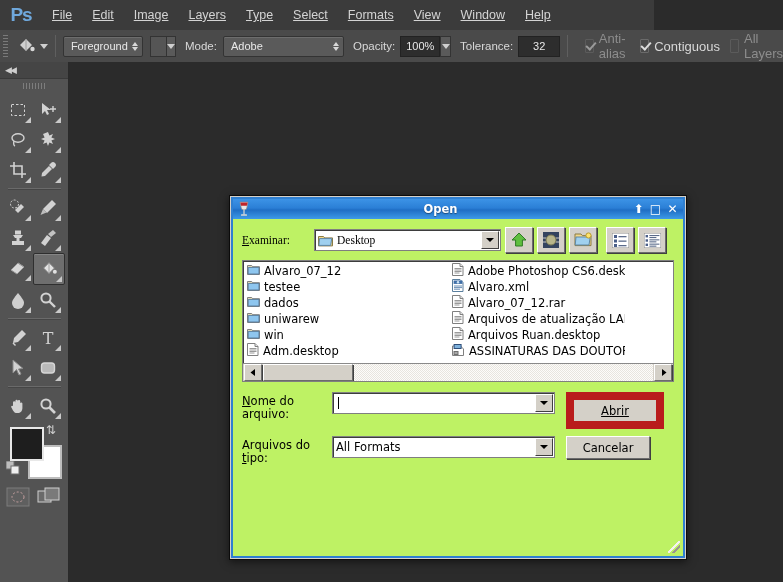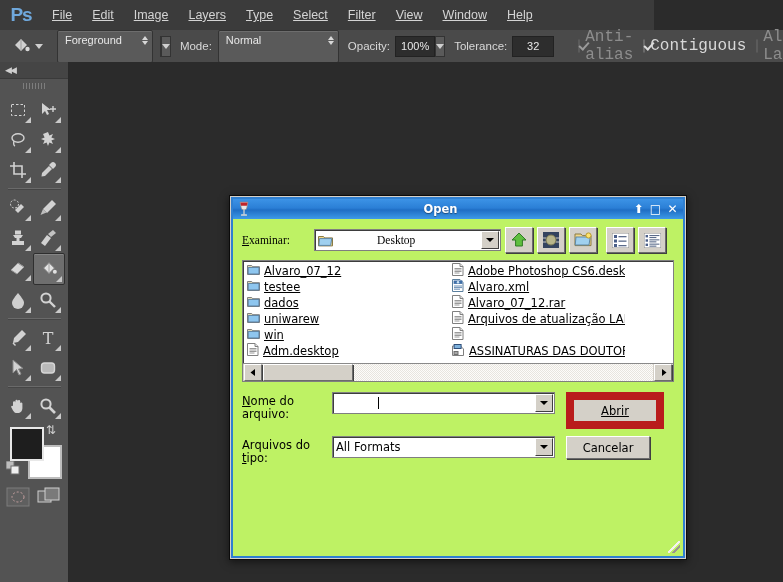--- a/index.html
+++ b/index.html
@@ -40,41 +40,41 @@
   .grip { width:9px; height:22px; margin-left:3px;
     background:repeating-linear-gradient(to bottom,#7a7a7a 0 1px,#4a4a4a 1px 3px); }
   .ob-tool {
     width:30px; height:24px; margin-left:8px; display:flex; align-items:center; justify-content:center;
   }
   .ob-caret { width:0;height:0;border-left:4px solid transparent;border-right:4px solid transparent;border-top:5px solid #cfcfcf; margin-left:4px;}
   .ob-sep { width:1px; height:22px; background:#5f5f5f; margin:0 7px; }
   .ob-select {
     height:19px; background:#5a5a5a; border:1px solid #333; border-radius:2px;
     color:#e8e8e8; font-size:11px; display:flex; align-items:center;
-    padding:0 4px 12px 7px; gap:20px; box-shadow: inset 0 1px 0 #6d6d6d;
+    padding:0 4px 0 7px; gap:4px; box-shadow: inset 0 1px 0 #6d6d6d;
   }
   .spin { display:flex; flex-direction:column; gap:1px; }
   .spin i { width:0;height:0;border-left:3.5px solid transparent;border-right:3.5px solid transparent; display:block;}
   .spin i.up { border-bottom:4px solid #d8d8d8; }
   .spin i.dn { border-top:4px solid #d8d8d8; }
   .ob-label { margin-left:9px; }
   .ob-swatch { width:26px; height:19px; background:#555; border:1px solid #333; margin-left:7px; }
   .ob-swatch-caret { width:11px;height:19px;background:#5a5a5a;border:1px solid #333;border-left:none;display:flex;align-items:center;justify-content:center;}
   .ob-field {
     height:19px; min-width:30px; background:#2d2d2d; border:1px solid #222;
     color:#e8e8e8; font-size:11px; display:flex; align-items:center; justify-content:center; padding:0 5px;
     margin-left:5px;
   }
   .ob-pct { height:19px; background:#2d2d2d;border:1px solid #222;color:#e8e8e8;font-size:11px;
     display:flex;align-items:center;padding:0 5px;margin-left:5px;}
   .ob-pctbtn{width:15px;height:19px;background:#5a5a5a;border:1px solid #333;display:flex;align-items:center;justify-content:center;}
   .chk { width:12px;height:12px;border:1px solid #6a6a6a;background:#4a4a4a;margin-left:10px;position:relative;border-radius:1px;}
   .chk.on:after{content:"";position:absolute;left:2px;top:0px;width:4px;height:8px;border:solid #dcdcdc;border-width:0 2px 2px 0;transform:rotate(42deg);}
   .chk.dim{opacity:.55;}
-  .chk-label{margin-left:5px;font-size:16px;font-family:Liberation Mono, monospace;}
+  .chk-label{margin-left:5px;font-size:13px;}
   .dimtext{color:#8d8d8d;}
 
   
   .toolpanel{
     position:absolute; left:0; top:62px; width:68px; height:520px;
     background:#535353; border-right:1px solid #2a2a2a;
   }
   .tp-head{height:16px;background:#454545;border-bottom:1px solid #3a3a3a;display:flex;align-items:center;padding-left:5px;}
   .tp-collapse{color:#cfcfcf;font-size:9px;letter-spacing:-2px;}
   .tp-grip{height:14px;display:flex;align-items:center;justify-content:center;}
@@ -111,39 +111,39 @@
   .tb-btn{width:17px;height:16px;display:flex;align-items:center;justify-content:center;color:#fff;font-size:12px;}
   .dlg-body{position:absolute;left:0;right:0;top:20px;bottom:0;padding:8px 9px;}
 
   .row{display:flex;align-items:center;font-family:Liberation Serif, serif;}
   .lbl{font-size:11.5px;color:#000;}
   .lbl u{text-decoration:underline;}
   .combo{
     height:20px;background:#fff;border:1px solid #7f7f7f;
     border-top-color:#808080;border-left-color:#808080;
     box-shadow:inset 1px 1px 0 #3d3d3d;
-    display:flex;align-items:center;font-size:11.5px;color:#000;padding-left:3px;position:relative;gap:40px;
+    display:flex;align-items:center;font-size:11.5px;color:#000;padding-left:3px;position:relative;
   }
   .combo .arrowbtn{
     position:absolute;right:1px;top:1px;width:16px;height:16px;background:#d4d0c8;
     border:1px solid #fff;border-right-color:#404040;border-bottom-color:#404040;
     display:flex;align-items:center;justify-content:center;
   }
   .dncaret{width:0;height:0;border-left:4px solid transparent;border-right:4px solid transparent;border-top:4px solid #000;}
   .toolbtn{
     width:26px;height:24px;background:#d4d0c8;border:1px solid #d4d0c8;
     display:flex;align-items:center;justify-content:center;margin-left:4px;
   }
   .toolbtn.bordered{border:1px solid #fff;border-right-color:#6c6c6c;border-bottom-color:#6c6c6c;box-shadow:1px 1px 0 #404040;}
 
   .filelist{
     position:relative;background:#fff;border:1px solid #7f7f7f;box-shadow:inset 1px 1px 0 #3d3d3d;
     height:120px;margin-top:7px;overflow:hidden;
   }
-  .fl-cols{display:flex;height:101px;padding:2px 11px 0 2px;overflow:hidden;text-decoration:underline;}
+  .fl-cols{display:flex;height:101px;padding:2px 11px 0 2px;overflow:hidden;}
   .fl-col{width:205px;flex:none;}
   .fl-item{height:16px;display:flex;align-items:center;gap:4px;font-size:11.5px;color:#000;white-space:nowrap;overflow:hidden;padding-left:2px;}
   .hsb{position:absolute;left:0;right:0;bottom:0;height:17px;background:#d4d0c8;border-top:1px solid #8a8a8a;display:flex;align-items:center;}
   .hsb-btn{width:16px;height:15px;background:#d4d0c8;border:1px solid #fff;border-right-color:#6c6c6c;border-bottom-color:#6c6c6c;box-shadow:1px 1px 0 #404040;display:flex;align-items:center;justify-content:center;margin:0 1px;}
   .hsb-track{flex:1;height:17px;background:repeating-conic-gradient(#e8e5df 0 25%, #fdfcfa 0 50%) 0 0/2px 2px;position:relative;}
   .hsb-thumb{position:absolute;left:0;top:0;width:88px;height:15px;background:#d4d0c8;border:1px solid #fff;border-right-color:#6c6c6c;border-bottom-color:#6c6c6c;box-shadow:1px 1px 0 #404040;}
 
   .bottomgrid{margin-top:10px;}
   .bg-row{display:flex;align-items:flex-start;margin-bottom:7px;}
   .bg-lbl{width:90px;font-size:11.5px;color:#000;line-height:13px;padding-top:3px;}
@@ -167,21 +167,21 @@
 <div id="app">
 
   <div class="menubar">
     <div class="ps-logo">Ps</div>
     <div class="menu-item"><span>File</span></div>
     <div class="menu-item"><span>Edit</span></div>
     <div class="menu-item"><span>Image</span></div>
     <div class="menu-item"><span>Layers</span></div>
     <div class="menu-item"><span>Type</span></div>
     <div class="menu-item"><span>Select</span></div>
-    <div class="menu-item"><span>Filter</span></div>
+    <div class="menu-item"><span>Formats</span></div>
     <div class="menu-item"><span>View</span></div>
     <div class="menu-item"><span>Window</span></div>
     <div class="menu-item"><span>Help</span></div>
   </div>
 
   <div class="optionsbar">
     <div class="grip"></div>
 
     <div class="ob-tool">
       <svg width="20" height="20" viewBox="0 0 20 20">
@@ -200,21 +200,21 @@
           <i class="dn"></i>
         </span>
     </div>
     <div class="ob-swatch"></div>
     <div class="ob-swatch-caret">
         <span class="ob-caret" style="margin:0"></span>
       </div>
 
     <span class="ob-label">Mode:</span>
     <div class="ob-select" style="margin-left:6px;min-width:108px;justify-content:space-between;">
-      <span>Normal</span>
+      <span>Adobe</span>
       <span class="spin">
           <i class="up"></i>
           <i class="dn"></i>
         </span>
     </div>
 
     <span class="ob-label">Opacity:</span>
     <div class="ob-pct">100%</div>
     <div class="ob-pctbtn">
         <span class="ob-caret" style="margin:0"></span>
@@ -606,20 +606,21 @@
               <span>Arquivos de atualização LAB A</span>
             </div>
             <div class="fl-item">
               <span><svg width="12" height="13" viewBox="0 0 12 13">
                       <path d="M.5 .5 h7.5 l3 3 v9 H.5 z" fill="#fff" stroke="#808080"></path>
                       <path d="M8 .5 v3 h3" fill="#e4e4e4" stroke="#808080"></path>
                       <g stroke="#9a9a9a">
                         <path d="M2.5 5.5 h7M2.5 7 h7M2.5 8.5 h7M2.5 10 h5"></path>
                       </g>
                     </svg></span>
+              <span>Arquivos Ruan.desktop</span>
             </div>
             <div class="fl-item">
               <span><svg width="13" height="13" viewBox="0 0 13 13">
                       <path d="M.5 3 h8 l3 3 v6.5 H.5 z" fill="#fff" stroke="#808080"></path>
                       <rect x="1.6" y="1" width="8" height="5" fill="#2f4f7a"></rect>
                       <rect x="2.6" y="2" width="6" height="3" fill="#7fb2dd"></rect>
                       <rect x="2" y="8.5" width="4" height="3" fill="#a8a8a8" stroke="#6f6f6f"></rect>
                     </svg></span>
               <span>ASSINATURAS DAS DOUTORA</span>
             </div>

